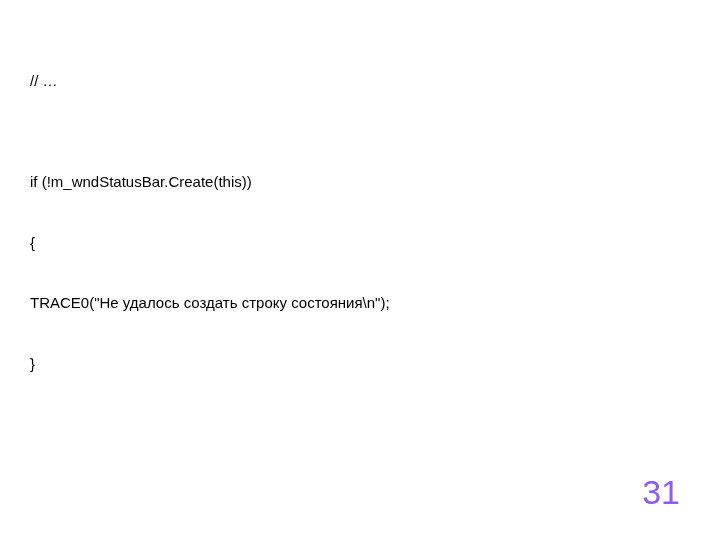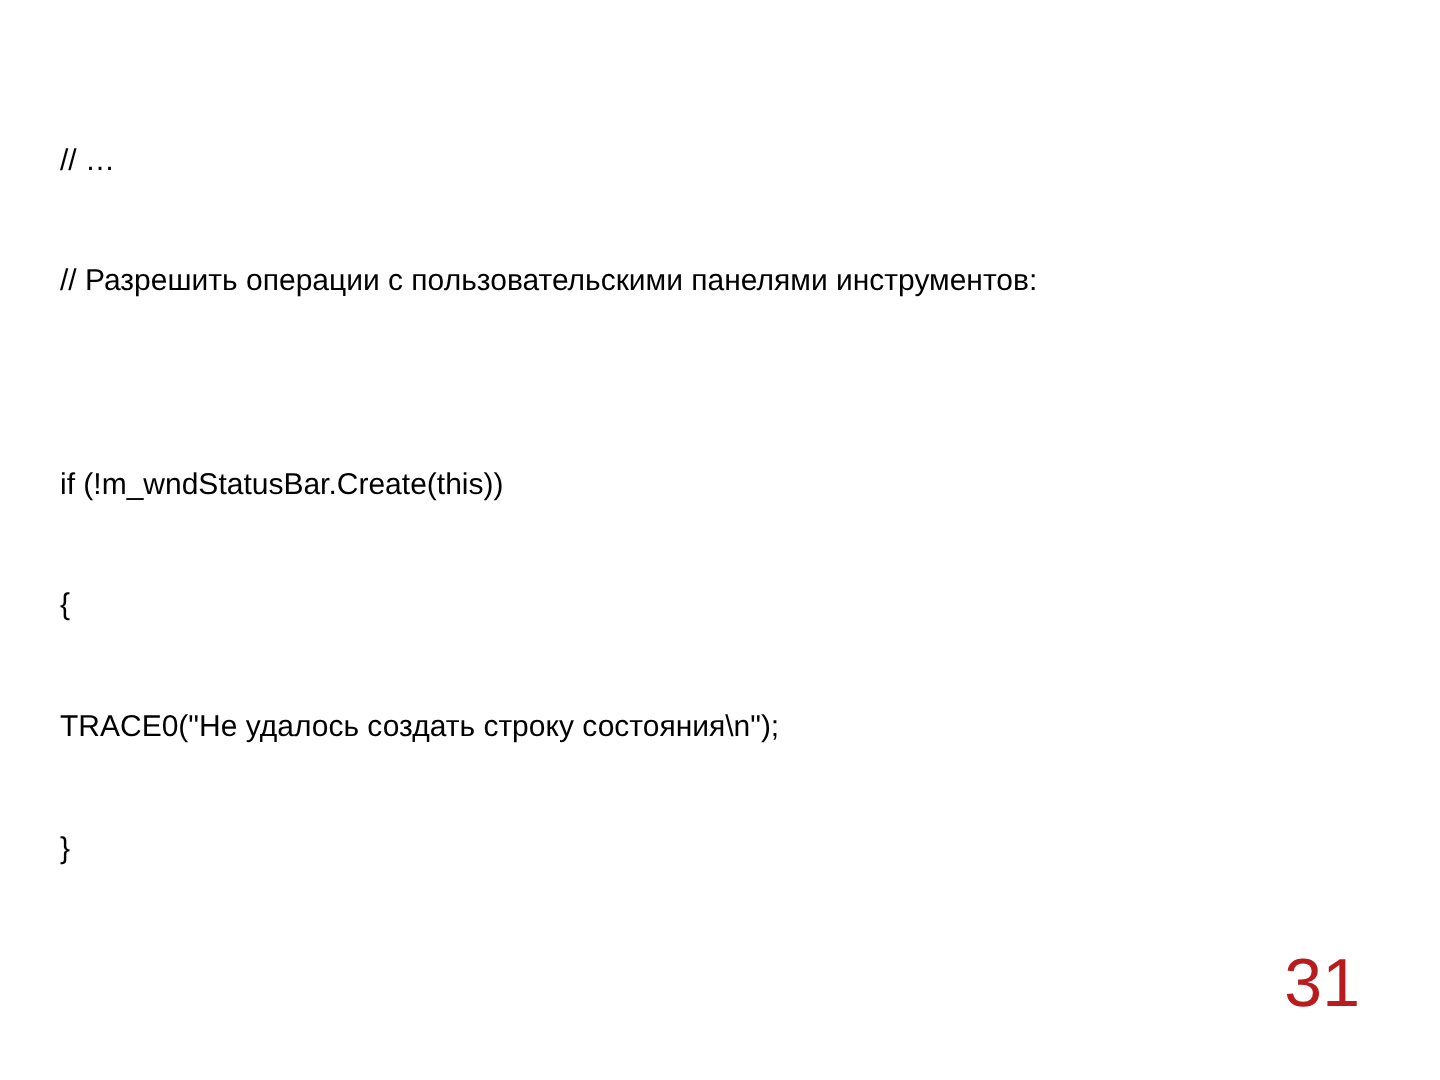--- a/index.html
+++ b/index.html
@@ -26,32 +26,31 @@
     word-wrap: break-word;
   }
   .code .line {
     display: block;
   }
   .page-num {
     position: absolute;
     right: 40px;
     bottom: 28px;
     font-size: 34px;
-    color: #b91c1c;
+    color: #8b5cf6;
     text-align: right;
   }
 </style>
 </head>
 <body>
 
 <div class="slide">
 
   <div class="code">
     <span class="line">// …</span>
-    <span class="line">// Разрешить операции с пользовательскими панелями инструментов:</span>
     <span class="line"></span>
     <span class="line">if (!m_wndStatusBar.Create(this))</span>
     <span class="line">{</span>
     <span class="line">TRACE0("Не удалось создать строку состояния\n");</span>
     <span class="line">}</span>
     
     <span class="line"></span>
     
     
     

